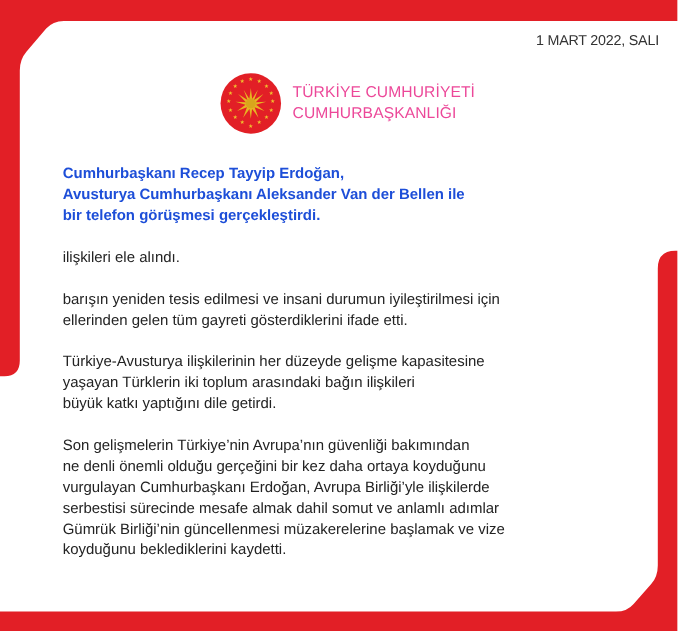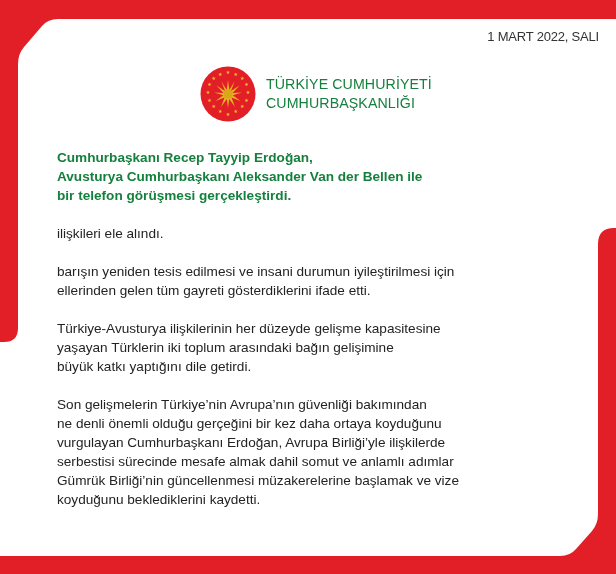--- a/index.html
+++ b/index.html
@@ -10,28 +10,28 @@
     }
     .frame { position: absolute; left: 0; top: 0; width: 616px; height: 574px; pointer-events: none; }
     .date {
       position: absolute; top: 29px; right: 17px;
       font-size: 13px; color: #333; letter-spacing: -0.2px;
     }
     .logo { position: absolute; left: 200px; top: 66px; width: 240px; height: 56px; }
     .seal { position: absolute; left: 0; top: 0; width: 56px; height: 56px; }
     .org {
       position: absolute; left: 66px; top: 9px;
-      font-size: 14.2px; line-height: 19px; color: #15803d; letter-spacing: 0.1px;
+      font-size: 14.2px; line-height: 19px; color: #ec4899; letter-spacing: 0.1px;
     }
     .org div { white-space: nowrap; }
     .content {
       position: absolute; left: 57px; top: 148px; width: 520px;
       font-size: 13.6px; line-height: 19px; color: #232323;
     }
-    .heading { font-weight: bold; color: #15803d; margin: 0 0 19px 0; }
+    .heading { font-weight: bold; color: #1d4ed8; margin: 0 0 19px 0; }
     .heading div, .para div { white-space: nowrap; }
     .para { margin: 0 0 19px 0; }
   </style>
 </head>
 <body>
 
 <svg class="frame" viewBox="0 0 616 574" xmlns="http://www.w3.org/2000/svg">
 
   <path d="M0,0 H616 V19 H58 Q48,19 42,26 L24,47 Q18,54 18,64 V328 Q18,342 4,342 H0 Z" fill="#e21f26"></path>
 
@@ -85,21 +85,21 @@
     <div>ilişkileri ele alındı.</div>
   </div>
 
   <div class="para">
     <div>barışın yeniden tesis edilmesi ve insani durumun iyileştirilmesi için</div>
     <div>ellerinden gelen tüm gayreti gösterdiklerini ifade etti.</div>
   </div>
 
   <div class="para">
     <div>Türkiye-Avusturya ilişkilerinin her düzeyde gelişme kapasitesine</div>
-    <div>yaşayan Türklerin iki toplum arasındaki bağın gelişimine</div>
+    <div>yaşayan Türklerin iki toplum arasındaki bağın ilişkileri</div>
     <div>büyük katkı yaptığını dile getirdi.</div>
   </div>
 
   <div class="para">
     <div>Son gelişmelerin Türkiye’nin Avrupa’nın güvenliği bakımından</div>
     <div>ne denli önemli olduğu gerçeğini bir kez daha ortaya koyduğunu</div>
     <div>vurgulayan Cumhurbaşkanı Erdoğan, Avrupa Birliği’yle ilişkilerde</div>
     <div>serbestisi sürecinde mesafe almak dahil somut ve anlamlı adımlar</div>
     <div>Gümrük Birliği’nin güncellenmesi müzakerelerine başlamak ve vize</div>
     <div>koyduğunu beklediklerini kaydetti.</div>

